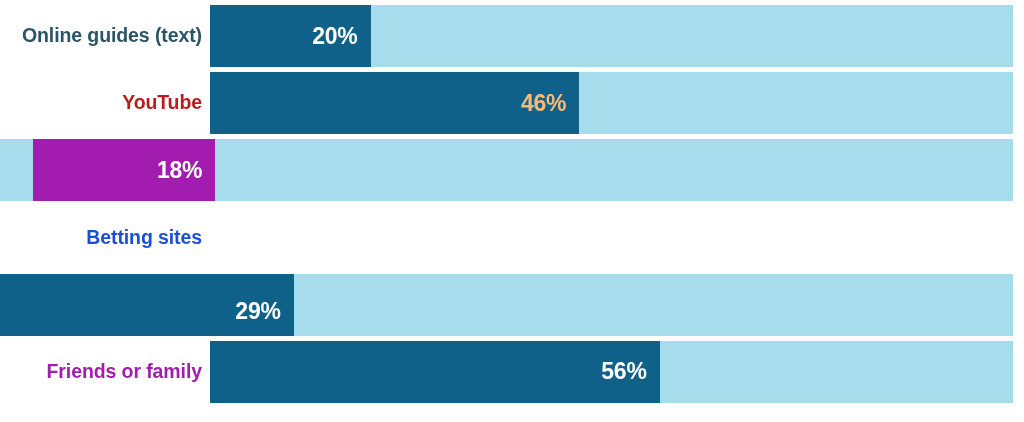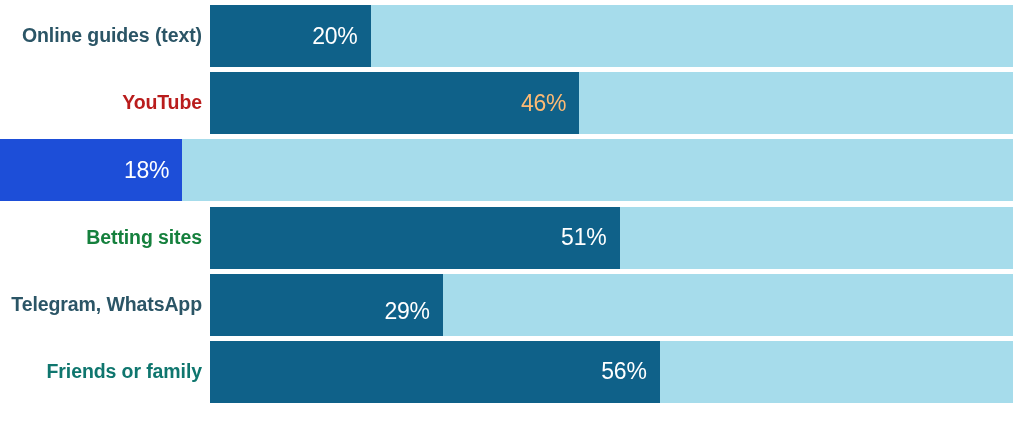--- a/index.html
+++ b/index.html
@@ -63,21 +63,21 @@
     display: flex;
     align-items: center;
     justify-content: flex-end;
     box-sizing: border-box;
     padding-right: 13px;
   }
 
   .bar-value {
     color: #ffffff;
     font-size: 23px;
-    font-weight: normal;
+    font-weight: bold;
     line-height: 1;
     letter-spacing: -0.2px;
     white-space: nowrap;
   }
 </style>
 </head>
 <body style="background: rgb(255, 255, 255);">
 
 <div id="chart-root">
 
@@ -94,46 +94,40 @@
     <div class="row-label" style="color: #b91c1c;">YouTube</div>
     <div class="bar-track" style="background: rgb(166, 220, 235);">
       <div class="bar-fill" style="width: 46%; background: rgb(15, 97, 137);">
         <span class="bar-value" style="color: #fdba74;">46%</span>
       </div>
     </div>
   </div>
 
   <div class="bar-row">
     <div class="bar-track" style="background: rgb(166, 220, 235);">
-      <div class="bar-fill" style="width: 18%; background: #1d4ed8;">
+      <div class="bar-fill" style="width: 18%; background: #a21caf; margin-left: 33px;">
         <span class="bar-value" style="color: rgb(255, 255, 255);">18%</span>
       </div>
     </div>
   </div>
 
   <div class="bar-row">
-    <div class="row-label" style="color: #15803d;">Betting sites</div>
-    <div class="bar-track" style="background: rgb(166, 220, 235);">
-      <div class="bar-fill" style="width: 51%; background: rgb(15, 97, 137);">
-        <span class="bar-value" style="color: rgb(255, 255, 255);">51%</span>
-      </div>
-    </div>
+    <div class="row-label" style="color: #1d4ed8;">Betting sites</div>
   </div>
 
   <div class="bar-row">
-    <div class="row-label" style="color: rgb(43, 85, 102);">Telegram, WhatsApp</div>
     <div class="bar-track" style="background: rgb(166, 220, 235);">
       <div class="bar-fill" style="width: 29%; background: rgb(15, 97, 137);">
         <span class="bar-value" style="color: rgb(255, 255, 255); margin-top: 13px;">29%</span>
       </div>
     </div>
   </div>
 
   <div class="bar-row">
-    <div class="row-label" style="color: #0f766e;">Friends or family</div>
+    <div class="row-label" style="color: #a21caf;">Friends or family</div>
     <div class="bar-track" style="background: rgb(166, 220, 235);">
       <div class="bar-fill" style="width: 56%; background: rgb(15, 97, 137);">
         <span class="bar-value" style="color: #ffffff;">56%</span>
       </div>
     </div>
   </div>
 
 </div>
 
 </body></html>

